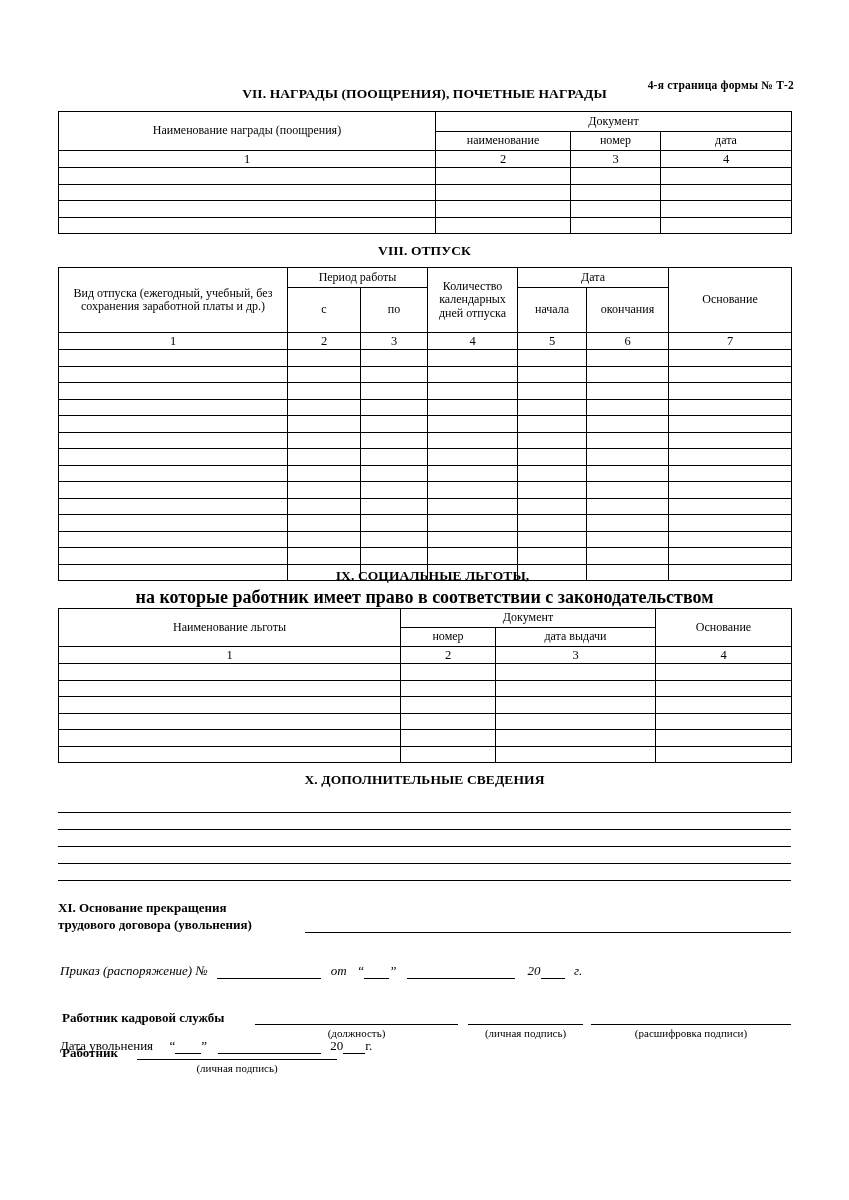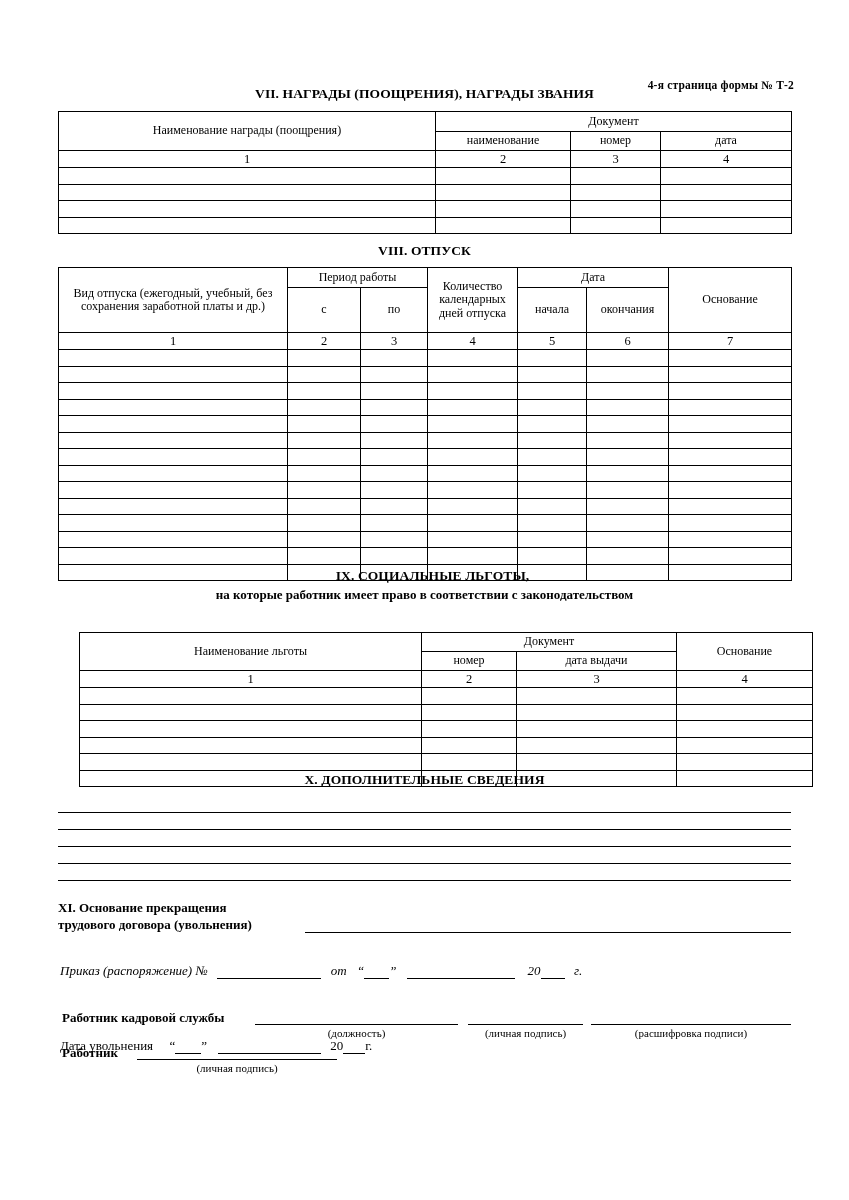--- a/index.html
+++ b/index.html
@@ -41,21 +41,21 @@
     font-weight: bold;
     font-size: 13.5px;
     letter-spacing: 0.1px;
   }
   .section-subtitle {
     position: absolute;
     left: 58px;
     width: 733px;
     text-align: center;
     font-weight: bold;
-    font-size: 13px;
+    font-size: 18px;
   }
 
   
   table.grid {
     position: absolute;
     border-collapse: collapse;
     table-layout: fixed;
     font-size: 12px;
   }
   table.grid td,
@@ -124,21 +124,21 @@
     white-space: nowrap;
   }
 </style>
 </head>
 <body>
 
 <div class="page">
 
   <div class="form-ref">4-я страница формы № Т-2</div>
 
-  <div class="section-title" style="top:86px;">VII. НАГРАДЫ (ПООЩРЕНИЯ), НАГРАДЫ ЗВАНИЯ</div>
+  <div class="section-title" style="top:86px;">VII. НАГРАДЫ (ПООЩРЕНИЯ), ПОЧЕТНЫЕ НАГРАДЫ</div>
 
   <table class="grid" style="left:58px; top:111px; width:733px;">
     <colgroup>
       <col style="width:377px;">
       <col style="width:135px;">
       <col style="width:90px;">
       <col style="width:131px;">
     </colgroup>
     <tbody>
       <tr>
@@ -343,21 +343,21 @@
           <td class="blank"></td>
           <td class="blank"></td>
           <td class="blank"></td>
         </tr>
     </tbody>
   </table>
 
   <div class="section-title" style="top:568px;padding-left:8px;">IX. СОЦИАЛЬНЫЕ ЛЬГОТЫ,</div>
   <div class="section-subtitle" style="top:587px;">на которые работник имеет право в соответствии с законодательством</div>
 
-  <table class="grid" style="left:58px; top:632px; width:733px;margin-left:21px;">
+  <table class="grid" style="left:58px; top:608px; width:733px;">
     <colgroup>
       <col style="width:342px;">
       <col style="width:95px;">
       <col style="width:160px;">
       <col style="width:136px;">
     </colgroup>
     <tbody>
       <tr>
         <td rowspan="2">Наименование льготы</td>
         <td colspan="2" style="height:18px;">Документ</td>

